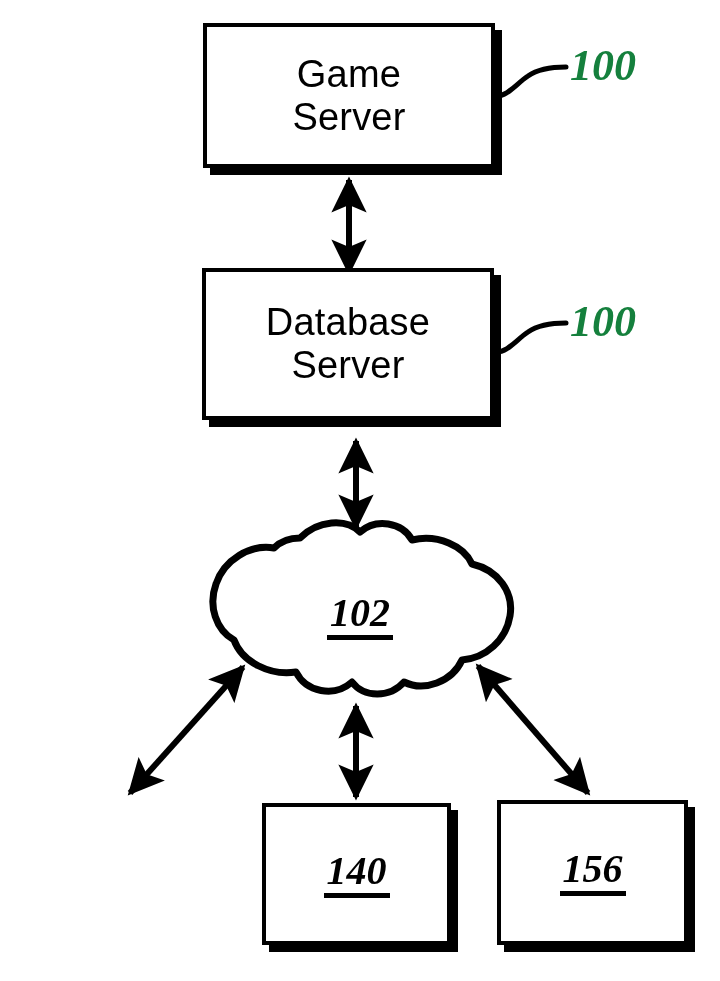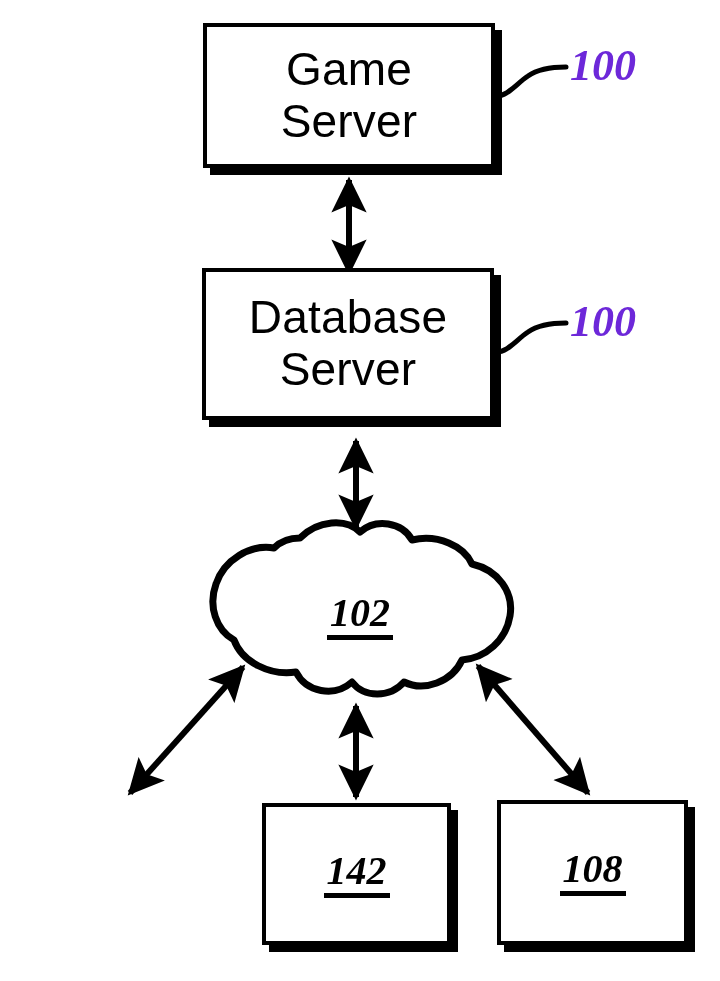--- a/index.html
+++ b/index.html
@@ -25,21 +25,21 @@
     background: #ffffff;
     border: 4px solid #000000;
     box-shadow: 7px 7px 0 0 #000000;
     display: flex;
     align-items: center;
     justify-content: center;
     text-align: center;
   }
   .node-label {
     font-family: "Liberation Sans", sans-serif;
-    font-size: 46px;
+    font-size: 38px;
     line-height: 1.12;
     color: #000000;
     letter-spacing: 0.2px;
     white-space: pre-line;
   }
   .ref-number-inside {
     font-family: "Liberation Serif", serif;
     font-style: italic;
     font-weight: 700;
     font-size: 40px;
@@ -82,21 +82,21 @@
   
   .callout {
     position: absolute;
   }
   .callout-number {
     position: absolute;
     font-family: "Liberation Serif", serif;
     font-style: italic;
     font-weight: 700;
     font-size: 44px;
-    color: #6d28d9;
+    color: #15803d;
     white-space: nowrap;
   }
   #callout-game-server       { left: 494px; top: 40px; }
   #callout-game-server .callout-number     { left: 76px; top: 0px; }
   #callout-database-server   { left: 494px; top: 296px; }
   #callout-database-server .callout-number { left: 76px; top: 0px; }
 
   
   #arrows-layer {
     position: absolute;
@@ -186,20 +186,20 @@
         C 80 30 90 26 100 26
         Z" fill="#ffffff" stroke="#000000" stroke-width="7" stroke-linejoin="round"></path>
     </svg>
     <div id="cloud-label-wrap">
       <span class="ref-number-inside">102</span>
     </div>
   </div>
 
 
   <div class="node-box" id="box-client-106">
-    <span class="ref-number-inside">142</span>
+    <span class="ref-number-inside">140</span>
   </div>
 
   <div class="node-box" id="box-client-108">
-    <span class="ref-number-inside">108</span>
+    <span class="ref-number-inside">156</span>
   </div>
 
 </div>
 
 </body></html>

